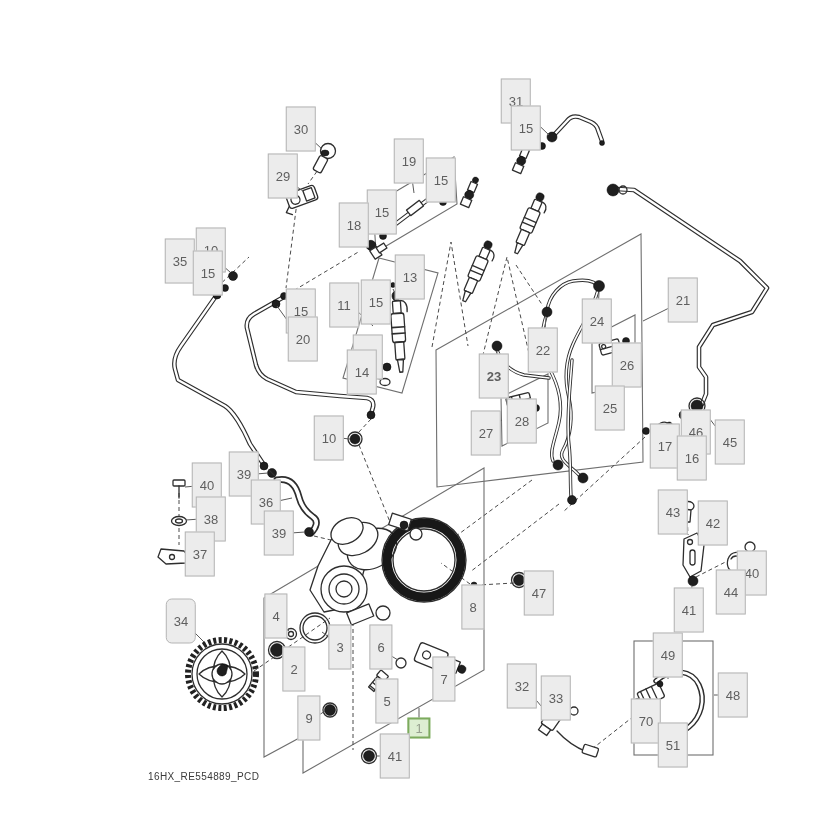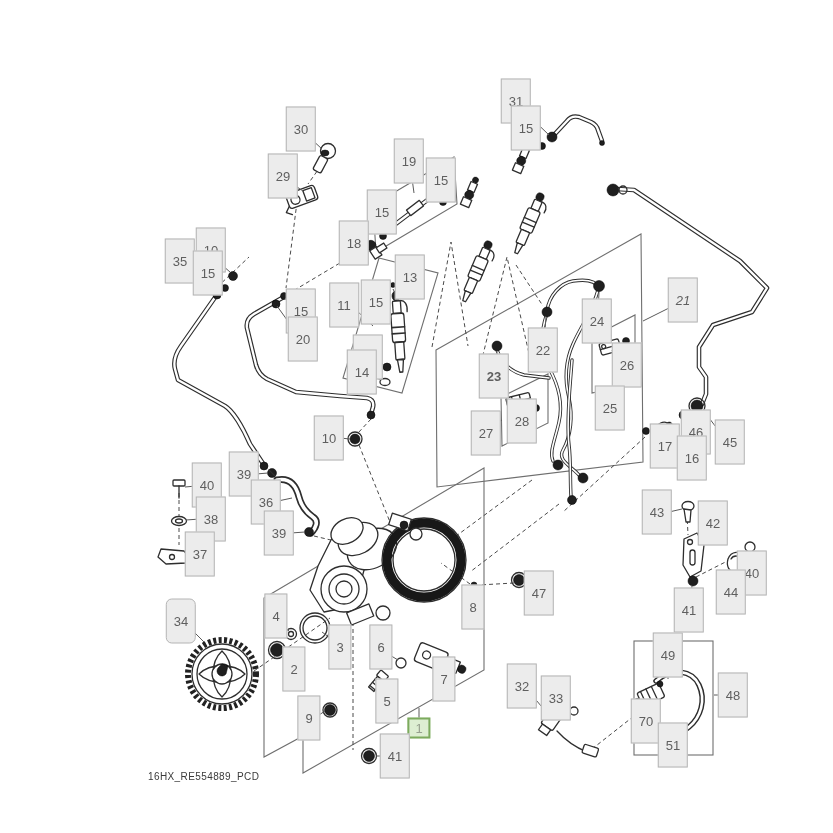--- a/index.html
+++ b/index.html
@@ -401,55 +401,55 @@
     <path class="leader" d="M673,737 L673,730"></path>
   </g>
 </svg>
 
   <div>
       <div class="plabel" style="left: 301px; top: 129px;">30</div>
       <div class="plabel" style="left: 283px; top: 176px;">29</div>
       <div class="plabel" style="left: 409px; top: 161px;">19</div>
       <div class="plabel" style="left: 441px; top: 180px;">15</div>
       <div class="plabel" style="left: 382px; top: 212px;">15</div>
-      <div class="plabel" style="left: 354px; top: 243px;">18</div>
+      <div class="plabel" style="left: 354px; top: 225px;">18</div>
       <div class="plabel" style="left: 410px; top: 277px;">13</div>
       <div class="plabel" style="left: 211px; top: 250px;">10</div>
       <div class="plabel" style="left: 180px; top: 261px;">35</div>
       <div class="plabel" style="left: 208px; top: 273px;">15</div>
       <div class="plabel" style="left: 301px; top: 311px;">15</div>
       <div class="plabel" style="left: 303px; top: 339px;">20</div>
       <div class="plabel" style="left: 344px; top: 305px;">11</div>
       <div class="plabel" style="left: 376px; top: 302px;">15</div>
       <div class="plabel" style="left: 368px; top: 357px;">12</div>
       <div class="plabel" style="left: 362px; top: 372px;">14</div>
       <div class="plabel" style="left: 516px; top: 101px;">31</div>
       <div class="plabel" style="left: 526px; top: 128px;">15</div>
-      <div class="plabel" style="left: 683px; top: 300px; font-style: italic;">21</div>
+      <div class="plabel" style="left: 683px; top: 300px;">21</div>
       <div class="plabel" style="left: 597px; top: 321px;">24</div>
       <div class="plabel" style="left: 543px; top: 350px;">22</div>
       <div class="plabel" style="left: 615px; top: 365px; margin-left: 12px;">26</div>
       <div class="plabel" style="left: 494px; top: 376px; font-weight: bold;">23</div>
       <div class="plabel" style="left: 610px; top: 408px;">25</div>
       <div class="plabel" style="left: 522px; top: 421px;">28</div>
       <div class="plabel" style="left: 486px; top: 433px;">27</div>
       <div class="plabel" style="left: 696px; top: 432px; text-decoration: underline;">46</div>
       <div class="plabel" style="left: 730px; top: 442px;">45</div>
       <div class="plabel" style="left: 665px; top: 446px;">17</div>
       <div class="plabel" style="left: 692px; top: 458px;">16</div>
       <div class="plabel" style="left: 329px; top: 438px;">10</div>
       <div class="plabel" style="left: 244px; top: 474px;">39</div>
       <div class="plabel" style="left: 207px; top: 485px;">40</div>
       <div class="plabel" style="left: 266px; top: 502px;">36</div>
       <div class="plabel" style="left: 211px; top: 519px;">38</div>
       <div class="plabel" style="left: 279px; top: 533px;">39</div>
       <div class="plabel" style="left: 200px; top: 554px;">37</div>
       <div class="plabel" style="left: 539px; top: 593px;">47</div>
       <div class="plabel" style="left: 473px; top: 607px;">8</div>
-      <div class="plabel" style="left: 657px; top: 512px; text-align: center;">43</div>
+      <div class="plabel" style="left: 673px; top: 512px; text-align: center;">43</div>
       <div class="plabel" style="left: 713px; top: 523px;">42</div>
       <div class="plabel" style="left: 752px; top: 573px;">40</div>
       <div class="plabel" style="left: 731px; top: 592px;">44</div>
       <div class="plabel" style="left: 689px; top: 610px;">41</div>
       <div class="plabel" style="left: 181px; top: 621px; border-radius: 6px;">34</div>
       <div class="plabel" style="left: 276px; top: 616px;">4</div>
       <div class="plabel" style="left: 294px; top: 669px;">2</div>
       <div class="plabel" style="left: 340px; top: 647px;">3</div>
       <div class="plabel" style="left: 381px; top: 647px;">6</div>
       <div class="plabel" style="left: 444px; top: 679px;">7</div>

